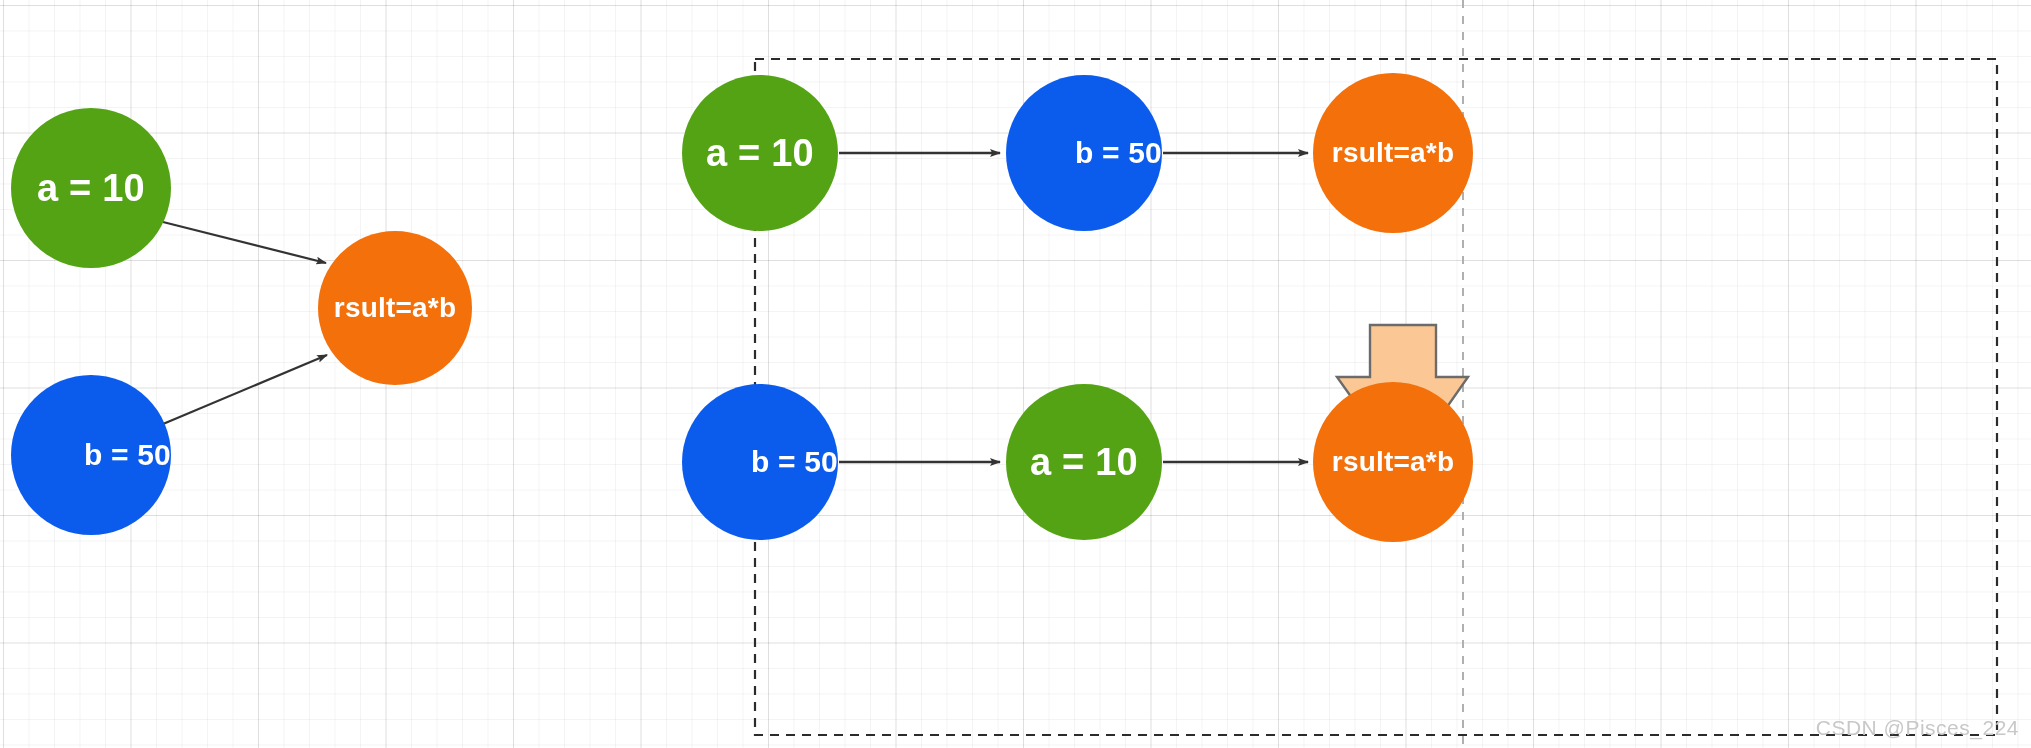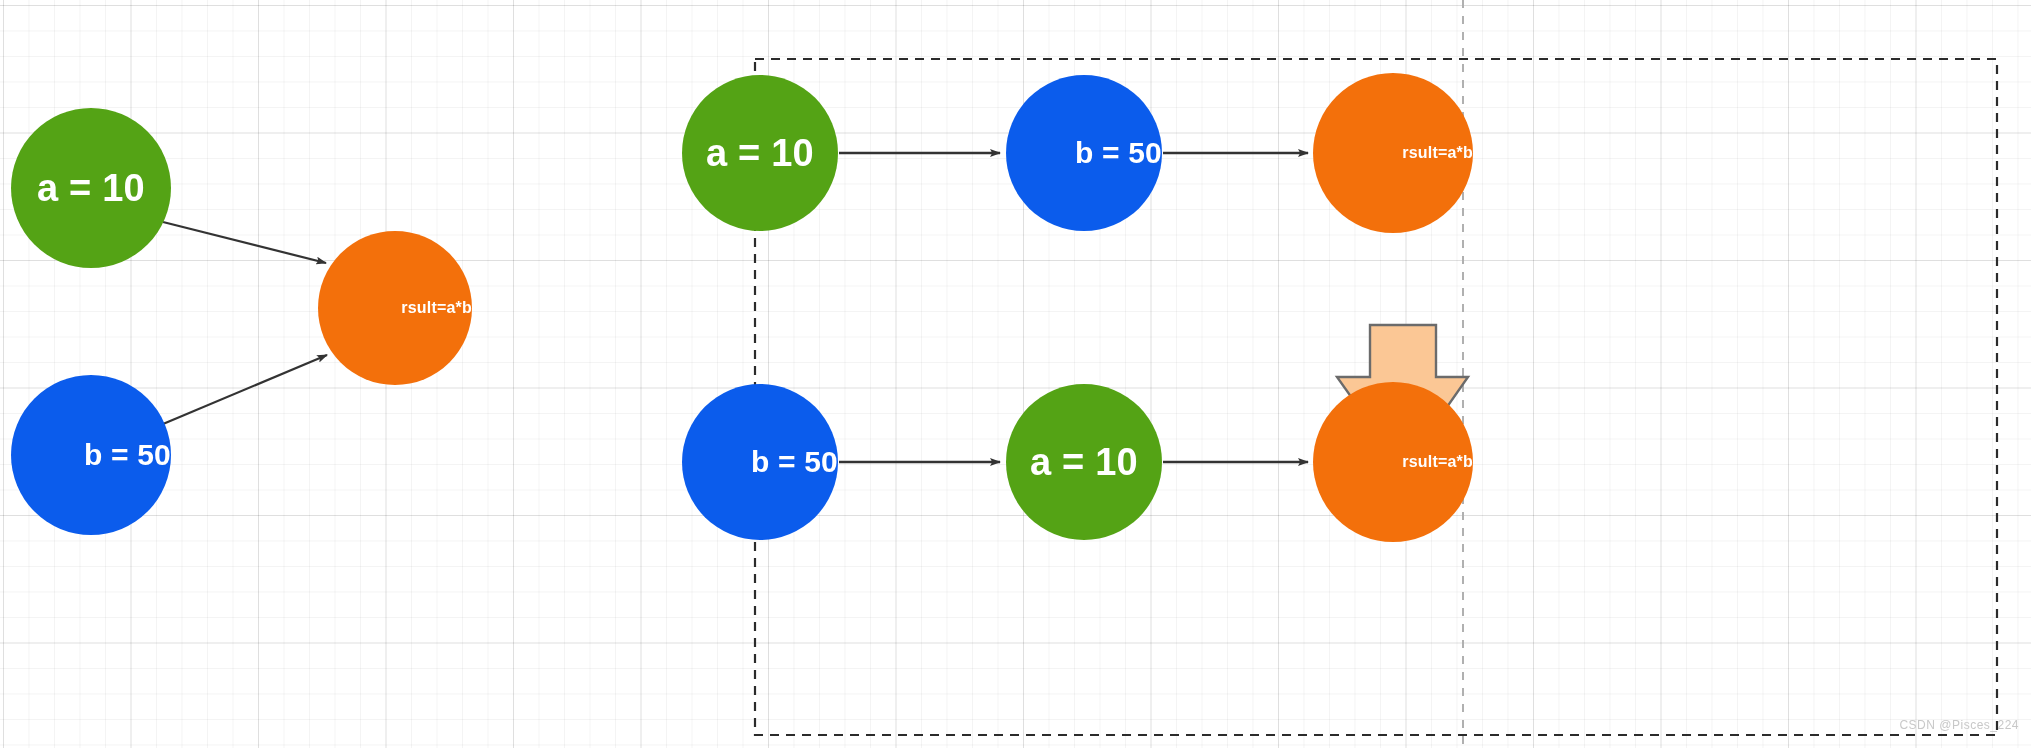--- a/index.html
+++ b/index.html
@@ -39,26 +39,26 @@
     font-weight: 700;
     letter-spacing: 0.2px;
     text-align: center;
     line-height: 1;
     white-space: nowrap;
     z-index: 3;
   }
   .node-green { background: #54A315; font-size: 38px; }
   .node-blue  { background: #0B5CEC; font-size: 30px; justify-content: flex-end; }
   .node-orange{ background: #F3700B; font-size: 29px; }
-  .node.small-label { font-size: 16px; justify-content: flex-end; }
+  .node.small-label { font-size: 28px; }
   .watermark {
     position: absolute;
     right: 12px;
-    bottom: 16px;
-    font-size: 12px;
+    bottom: 8px;
+    font-size: 21px;
     color: #c8c8c8;
     letter-spacing: 0.5px;
     z-index: 5;
     font-family: "Liberation Sans", sans-serif;
   }
 </style>
 </head>
 <body>
 
 <div id="canvas">

